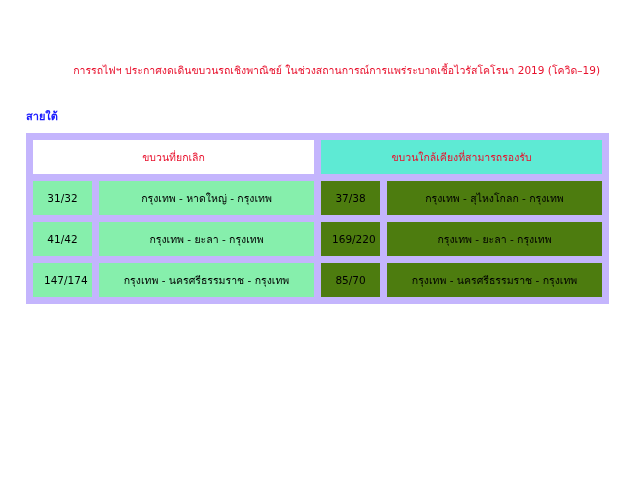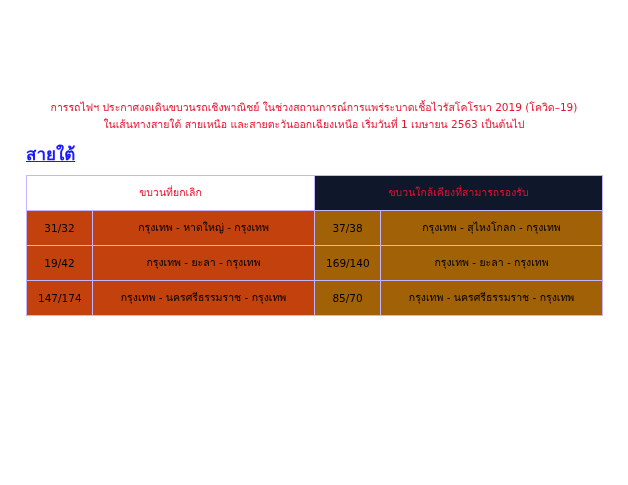--- a/index.html
+++ b/index.html
@@ -14,96 +14,94 @@
     color: #000000;
     overflow: hidden;
   }
   .page {
     position: relative;
     width: 628px;
     height: 485px;
     box-sizing: border-box;
   }
   .headline {
-    text-align: center;
+    text-align: right;
     color: #e8112d;
     font-size: 10.5px;
     line-height: 1.65;
     padding: 0 28px;
-    margin-top: 99px;
+    margin-top: 62px;
   }
   .headline div {
     white-space: nowrap;
   }
   .section-title {
-    margin: 6px 0 8px 26px;
+    margin: 28px 0 8px 26px;
     color: #1a1aff;
-    font-size: 17px;
+    font-size: 11px;
     font-weight: bold;
-    text-decoration: underline;
     display: inline-block;
   }
   table.schedule {
     border-collapse: collapse;
     margin: 0 0 0 26px;
     width: 576px;
     table-layout: fixed;
   }
   table.schedule td, table.schedule th {
-    border: 1px solid #c4b5fd;
+    border: 7px solid #c4b5fd;
     padding: 6px 11px;
     font-size: 10.5px;
     font-weight: normal;
     text-align: center;
     vertical-align: middle;
     height: 22px;
   }
   .hdr-left {
     background: #ffffff;
     color: #e8112d;
     font-size: 13px;
     font-weight: bold;
     height: 34px;
   }
   .hdr-right {
-    background: #0f172a;
+    background: #5eead4;
     color: #e8112d;
     font-size: 13px;
     font-weight: bold;
     height: 34px;
   }
   .sub-left {
     background: #ffffff;
   }
   .sub-right {
     background: #fdf0dc;
   }
   .cell-left {
-    background: #c2410c;
+    background: #86efac;
   }
   .cell-right {
-    background: #a16207;
+    background: #4d7c0f;
   }
   .col-num { width: 66px; }
   .col-route { width: 222px; }
   .col-num2 { width: 66px; }
   .col-route2 { width: 222px; }
   td.route {
     text-align: center;
     margin-top: 8px;
   }
 </style>
 </head>
 <body>
 
 <div class="page">
 
   <div class="headline">
     <div>การรถไฟฯ ประกาศงดเดินขบวนรถเชิงพาณิชย์ ในช่วงสถานการณ์การแพร่ระบาดเชื้อไวรัสโคโรนา 2019 (โควิด–19)</div>
-    <div>ในเส้นทางสายใต้ สายเหนือ และสายตะวันออกเฉียงเหนือ เริ่มวันที่ 1 เมษายน 2563 เป็นต้นไป</div>
   </div>
 
   <div>
     <span class="section-title">สายใต้</span>
   </div>
 
   <table class="schedule">
     <colgroup>
       <col class="col-num">
       <col class="col-route">
@@ -119,23 +117,23 @@
       <tr>
         <td class="cell-left">31/32</td>
         <td class="cell-left route">กรุงเทพ - หาดใหญ่ - กรุงเทพ</td>
         <td class="cell-right">37/38</td>
         <td class="cell-right route">กรุงเทพ - สุไหงโกลก - กรุงเทพ</td>
       </tr>
 
 
 
       <tr>
-        <td class="cell-left">19/42</td>
+        <td class="cell-left">41/42</td>
         <td class="cell-left route">กรุงเทพ - ยะลา - กรุงเทพ</td>
-        <td class="cell-right">169/140</td>
+        <td class="cell-right">169/220</td>
         <td class="cell-right route">กรุงเทพ - ยะลา - กรุงเทพ</td>
       </tr>
 
 
       <tr>
         <td class="cell-left">147/174</td>
         <td class="cell-left route">กรุงเทพ - นครศรีธรรมราช - กรุงเทพ</td>
         <td class="cell-right">85/70</td>
         <td class="cell-right route">กรุงเทพ - นครศรีธรรมราช - กรุงเทพ</td>
       </tr>

